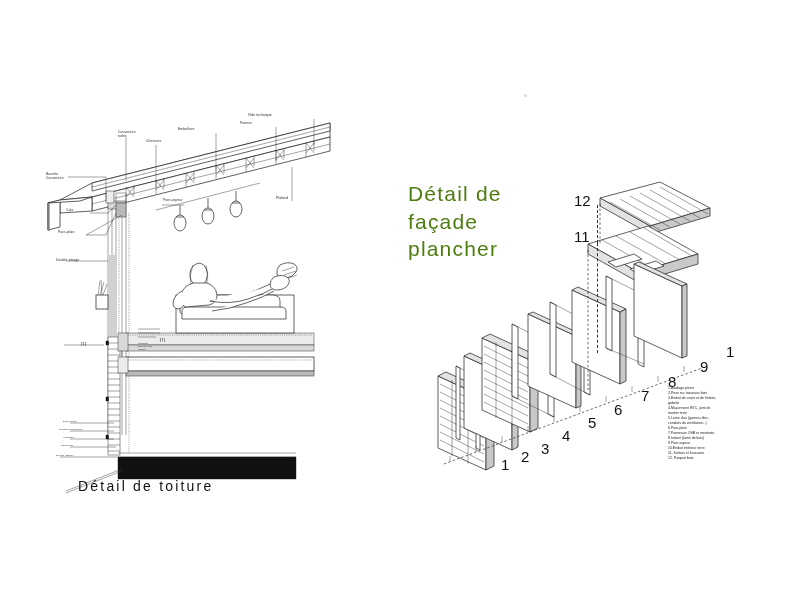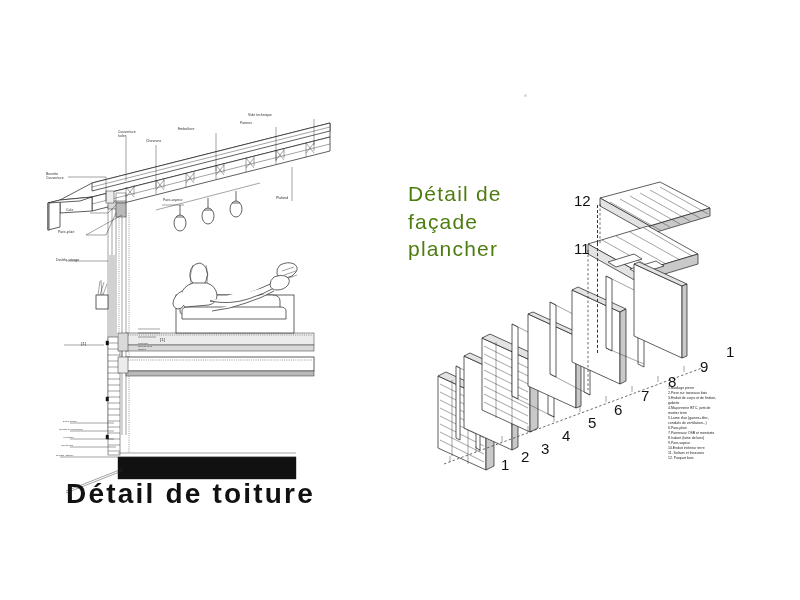--- a/index.html
+++ b/index.html
@@ -12,22 +12,22 @@
   
   .abs{position:absolute;}
   .lbl{
     position:absolute;font-size:3.4px;line-height:1.25;color:#2b2b2b;
     letter-spacing:.1px;white-space:nowrap;
   }
   .lbl.w{white-space:normal;}
 
   
   .title-roof{
-    position:absolute;left:66px;top:478px;width:250px;
-    font-size:28px;letter-spacing:2.2px;color:#111;font-weight:700;
+    position:absolute;left:78px;top:478px;width:250px;
+    font-size:14px;letter-spacing:2.2px;color:#111;font-weight:400;
   }
   .title-fac{
     position:absolute;left:408px;top:180px;width:200px;
     font-size:21px;line-height:1.32;letter-spacing:1.2px;color:#4d7c0f;font-weight:400;
   }
 
   
   .legend{
     position:absolute;left:668px;top:386px;width:86px;
     font-size:3.5px;line-height:1.42;color:#1c1c1c;
@@ -451,21 +451,21 @@
       <polyline points="186,222 186,216"></polyline>
       <polyline points="212,212 212,206"></polyline>
       <polyline points="238,202 238,196"></polyline>
       <polyline points="264,192 264,186"></polyline>
     </g>
   </svg>
 
   <div class="num" style="left:574px;top:192px;">12</div>
   <div class="numdash" style="left:597px;top:205px;height:38px;"></div>
 
-  <div class="num" style="left:574px;top:240px;">11</div>
+  <div class="num" style="left:574px;top:228px;">11</div>
   <div class="numdash" style="left:597px;top:243px;height:110px;"></div>
 
   <div class="num" style="left:501px;top:456px;">1</div>
   <div class="num" style="left:521px;top:448px;">2</div>
   <div class="num" style="left:541px;top:440px;">3</div>
   <div class="num" style="left:562px;top:427px;">4</div>
   <div class="num" style="left:588px;top:414px;">5</div>
   <div class="num" style="left:614px;top:401px;">6</div>
   <div class="num" style="left:641px;top:387px;">7</div>
   <div class="num" style="left:668px;top:373px;">8</div>

